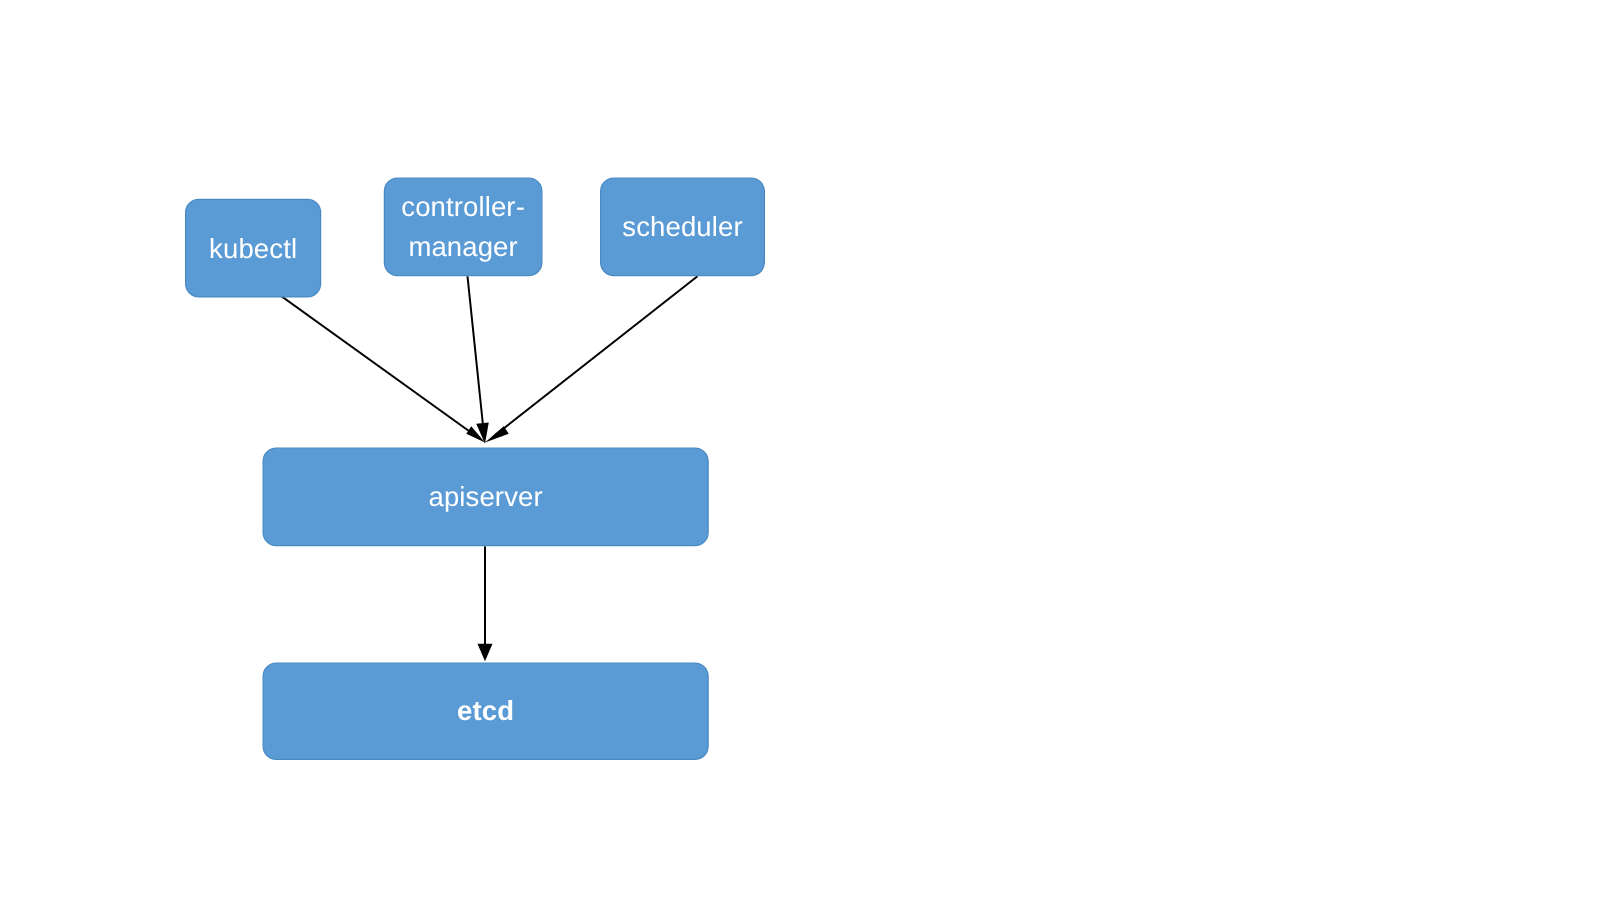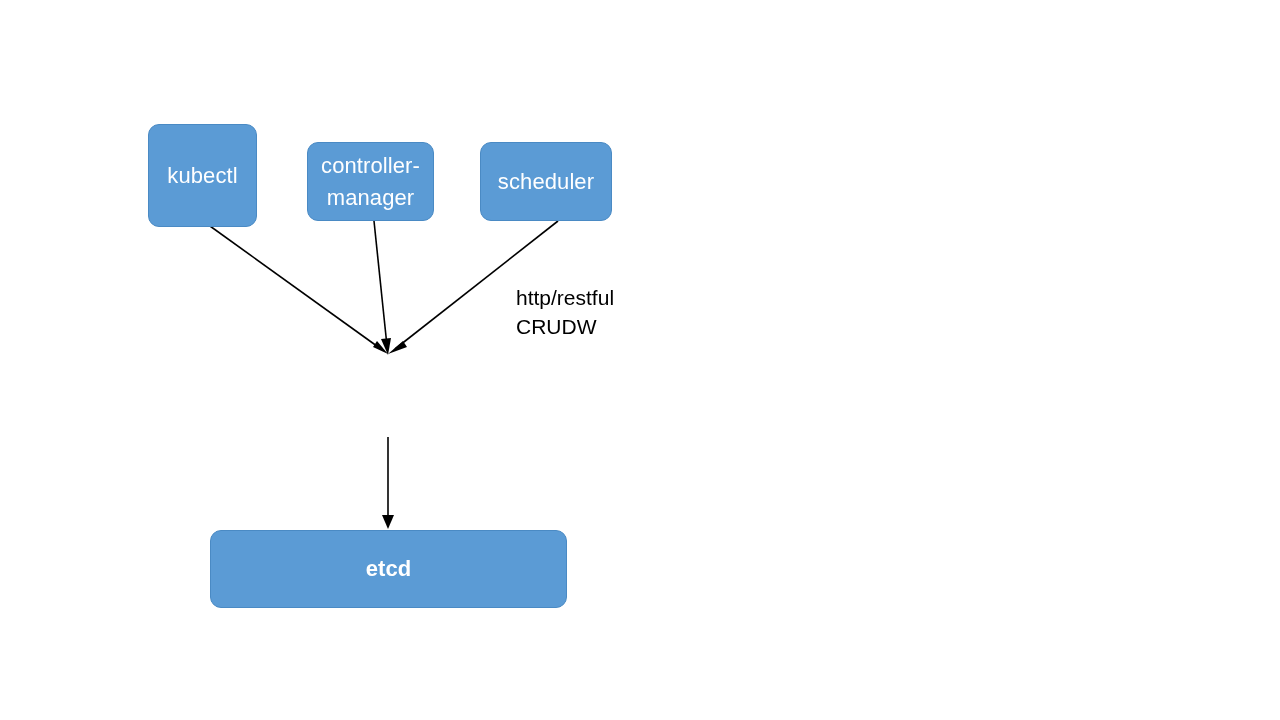--- a/index.html
+++ b/index.html
@@ -34,21 +34,21 @@
     line-height: 1.42;
     letter-spacing: 0.1px;
     font-weight: 400;
     user-select: none;
   }
   .node-label {
     display: block;
     padding: 0 6px;
     white-space: pre-line;
   }
-  #node-kubectl   { left: 148px; top: 124px; width: 109px; height: 103px; }
+  #node-kubectl   { left: 148px; top: 159px; width: 109px; height: 79px; }
   #node-controller{ left: 307px; top: 142px; width: 127px; height: 79px; }
   #node-scheduler { left: 480px; top: 142px; width: 132px; height: 79px; }
   #node-apiserver { left: 210px; top: 358px; width: 357px; height: 79px; }
   #node-etcd      { left: 210px; top: 530px; width: 357px; height: 78px; font-weight: bold; }
 
   #edges {
     position: absolute;
     left: 0;
     top: 0;
     width: 1280px;
@@ -108,21 +108,22 @@
 
   <div class="node" id="node-controller">
     <span class="node-label">controller-
 manager</span>
   </div>
 
   <div class="node" id="node-scheduler">
     <span class="node-label">scheduler</span>
   </div>
 
+  <div class="node" id="node-apiserver">
+    <span class="node-label">apiserver</span>
+  </div>
 
   <div class="node" id="node-etcd">
     <span class="node-label">etcd</span>
   </div>
 
-  <div class="edge-label" id="edge-label-http">http/restful
-CRUDW</div>
 
 </div>
 
 </body></html>

